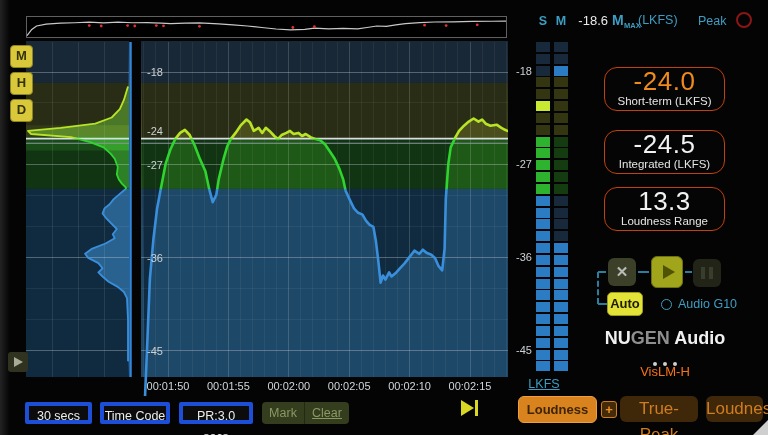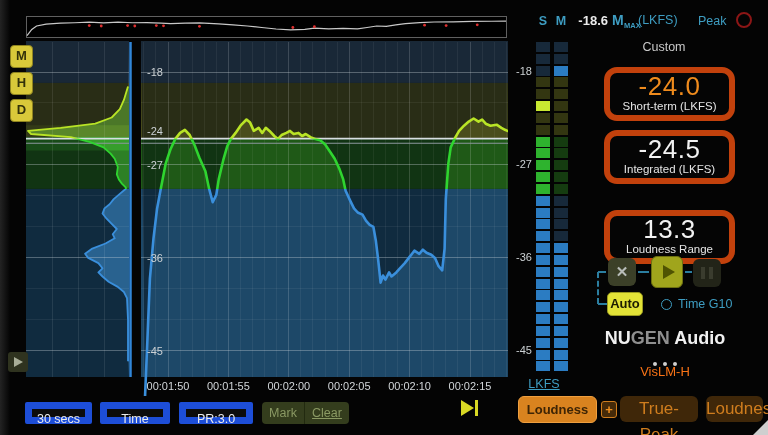--- a/index.html
+++ b/index.html
@@ -9,29 +9,29 @@
   .teal{color:#3e9dc2;}
   .left-fade{left:0;top:0;width:10px;height:435px;background:linear-gradient(90deg,#232323,#040404);}
   
   .mhd{left:10px;width:21px;height:21px;background:#d9c93a;border:1px solid #8f8420;border-radius:4px;
        color:#33320a;font-weight:bold;font-size:13px;line-height:20px;text-align:center;cursor:default;}
   .histplay{left:8px;top:352px;width:20px;height:20px;background:#2f331f;border-radius:3px;}
   .histplay .tri{position:absolute;left:6px;top:5px;width:0;height:0;border-top:5px solid transparent;
        border-bottom:5px solid transparent;border-left:9px solid #a8ad97;}
   
   .smhdr{top:14px;width:14px;height:14px;font-size:12.5px;font-weight:bold;text-align:center;}
-  .mmaxval{left:566px;top:13px;width:42px;text-align:right;color:#eaeaea;font-weight:bold;font-size:13px;}
+  .mmaxval{left:566px;top:13px;width:42px;text-align:right;color:#eaeaea;font-weight:normal;font-size:13px;}
   .mmaxm{left:612px;top:12px;font-size:14px;font-weight:bold;}
   .mmaxsub{left:624px;top:21px;font-size:7.5px;font-weight:bold;}
   .mmaxunit{left:638px;top:13px;font-size:12.5px;}
   .peaklbl{left:698px;top:14px;font-size:12.5px;}
   .peakring{left:736px;top:12px;width:12px;height:12px;border:2.5px solid #8c1616;border-radius:50%;}
   .custom{left:604px;top:40px;width:120px;text-align:center;color:#c9c9c9;font-size:12.5px;}
   
-  .robox{left:604px;width:119px;height:42px;background:#050505;border:6px solid #c2410c;border-radius:13px;text-align:center;}
+  .robox{left:604px;width:119px;height:42px;background:#050505;border:1px solid #c2410c;border-radius:13px;text-align:center;}
   .roval{font-size:26px;line-height:27px;color:#f2f2f2;letter-spacing:0.5px;}
   .roval.orange{color:#ef8b1d;}
   .rolbl{font-size:11.5px;color:#e4e4e4;line-height:12px;}
   
   .tbtn{border-radius:6px;text-align:center;}
   .xbtn{left:608px;top:258px;width:28px;height:28px;background:#3c4028;color:#b8bcb8;font-size:15px;font-weight:bold;line-height:27px;}
   .playbtn{left:651px;top:256px;width:32px;height:32px;background:#a0a51c;border:1px solid #6d7010;box-sizing:border-box;}
   .playbtn .tri{position:absolute;left:11px;top:8px;width:0;height:0;border-top:7px solid transparent;
        border-bottom:7px solid transparent;border-left:12px solid #4f5302;}
   .pausebtn{left:693px;top:259px;width:28px;height:28px;background:#222418;}
@@ -47,21 +47,21 @@
   .brand .gen{color:#8f8f8f;}
   .dots{left:595px;top:354px;width:140px;text-align:center;}
   .dots i{display:inline-block;width:4px;height:4px;border-radius:50%;background:#cfcfcf;margin:0 3px;vertical-align:middle;}
   .product{left:595px;top:364px;width:140px;text-align:center;font-size:13px;color:#f97316;}
   
   .metercol{top:42px;width:14px;height:332px;}
   .metercol i{position:absolute;left:0;width:14px;height:10px;}
   .meterscale{font-size:11px;color:#ccd1d4;width:36px;text-align:right;left:496px;}
   .lkfs{left:514px;top:377px;width:60px;text-align:center;font-size:12.5px;text-decoration:underline;}
   
-  .tbox{top:402px;height:22px;background:#0c0c0c;border:7px solid #1d4ed8;border-radius:2px;
+  .tbox{top:402px;height:22px;background:#0c0c0c;border:4px solid #1d4ed8;border-radius:2px;
         color:#ececec;font-size:12.5px;line-height:21px;text-align:center;box-sizing:border-box;}
   .markbtn{top:402px;height:22px;background:#343d1d;color:#8a9963;font-size:12.5px;line-height:22px;text-align:center;}
   .skipwrap{left:461px;top:399px;width:20px;height:18px;}
   .skipwrap .tri{position:absolute;left:0;top:1px;width:0;height:0;border-top:8px solid transparent;
        border-bottom:8px solid transparent;border-left:13px solid #d8d824;}
   .skipwrap .bar{position:absolute;left:14px;top:1px;width:3px;height:16px;background:#d8d824;}
   .loudbtn{left:518px;top:396px;width:79px;height:27px;background:#d9831f;border:1px solid #ef9f3f;border-radius:6px;
        color:#3d2405;font-weight:bold;font-size:13px;line-height:25px;text-align:center;box-sizing:border-box;}
   .plusbtn{left:601px;top:401px;width:16px;height:17px;background:#452a09;border:1px solid #cf7d1e;border-radius:3px;
        color:#f09020;font-weight:bold;font-size:13px;line-height:15px;text-align:center;box-sizing:border-box;}
@@ -273,52 +273,51 @@
 
   <div class="abs smhdr teal" style="left:536px;">S</div>
   <div class="abs smhdr teal" style="left:554px;">M</div>
   <div class="abs mmaxval">-18.6</div>
   <div class="abs mmaxm teal">M</div>
   <div class="abs mmaxsub teal">MAX</div>
   <div class="abs mmaxunit teal">(LKFS)</div>
   <div class="abs peaklbl teal">Peak</div>
   <div class="abs peakring"></div>
 
-  <div class="abs custom">Custom</div>
 
   <div class="abs robox" style="top:67px;">
     <div class="roval orange">-24.0</div>
     <div class="rolbl">Short-term (LKFS)</div>
   </div>
   <div class="abs robox" style="top:130px;">
     <div class="roval">-24.5</div>
     <div class="rolbl">Integrated (LKFS)</div>
   </div>
-  <div class="abs robox" style="top:210px;border-radius:13px;">
+  <div class="abs robox" style="top:187px;border-radius:13px;">
     <div class="roval">13.3</div>
     <div class="rolbl">Loudness Range</div>
   </div>
 
   <div class="abs dash" style="left:598px;top:271px;width:8px;"></div>
   <div class="abs dash" style="left:638px;top:271px;width:11px;"></div>
   <div class="abs dash" style="left:685px;top:271px;width:7px;"></div>
   <div class="abs vdash" style="left:597px;top:272px;height:32px;"></div>
   <div class="abs dash" style="left:598px;top:303px;width:9px;"></div>
 
   <div class="abs tbtn xbtn">✕</div>
   <div class="abs tbtn playbtn">
     <i class="tri"></i>
   </div>
   <div class="abs tbtn pausebtn">
     <i style="left:8px;"></i>
     <i style="left:16px;"></i>
   </div>
   <div class="abs autobtn">Auto</div>
   <div class="abs gatecircle"></div>
-  <div class="abs gatelbl teal">Time G10</div>
+  <div class="abs gatelbl teal">Audio G10</div>
 
   <div class="abs brand"><span>NU</span><span class="gen">GEN</span><span> Audio</span></div>
   <div class="abs dots"><i></i><i></i><i></i></div>
   <div class="abs product">VisLM-H</div>
 
   <div class="abs tbox" style="left:25px;width:67px;">30 secs</div>
   <div class="abs tbox" style="left:100px;width:70px;">Time Code</div>
   <div class="abs tbox" style="left:179px;width:74px;">PR:3.0 secs</div>
   <div class="abs markbtn" style="left:262px;width:42px;border-radius:4px 0 0 4px;border-right:1px solid #222a10;">Mark</div>
   <div class="abs markbtn" style="left:305px;width:44px;border-radius:0 4px 4px 0;text-decoration:underline;">Clear</div>

